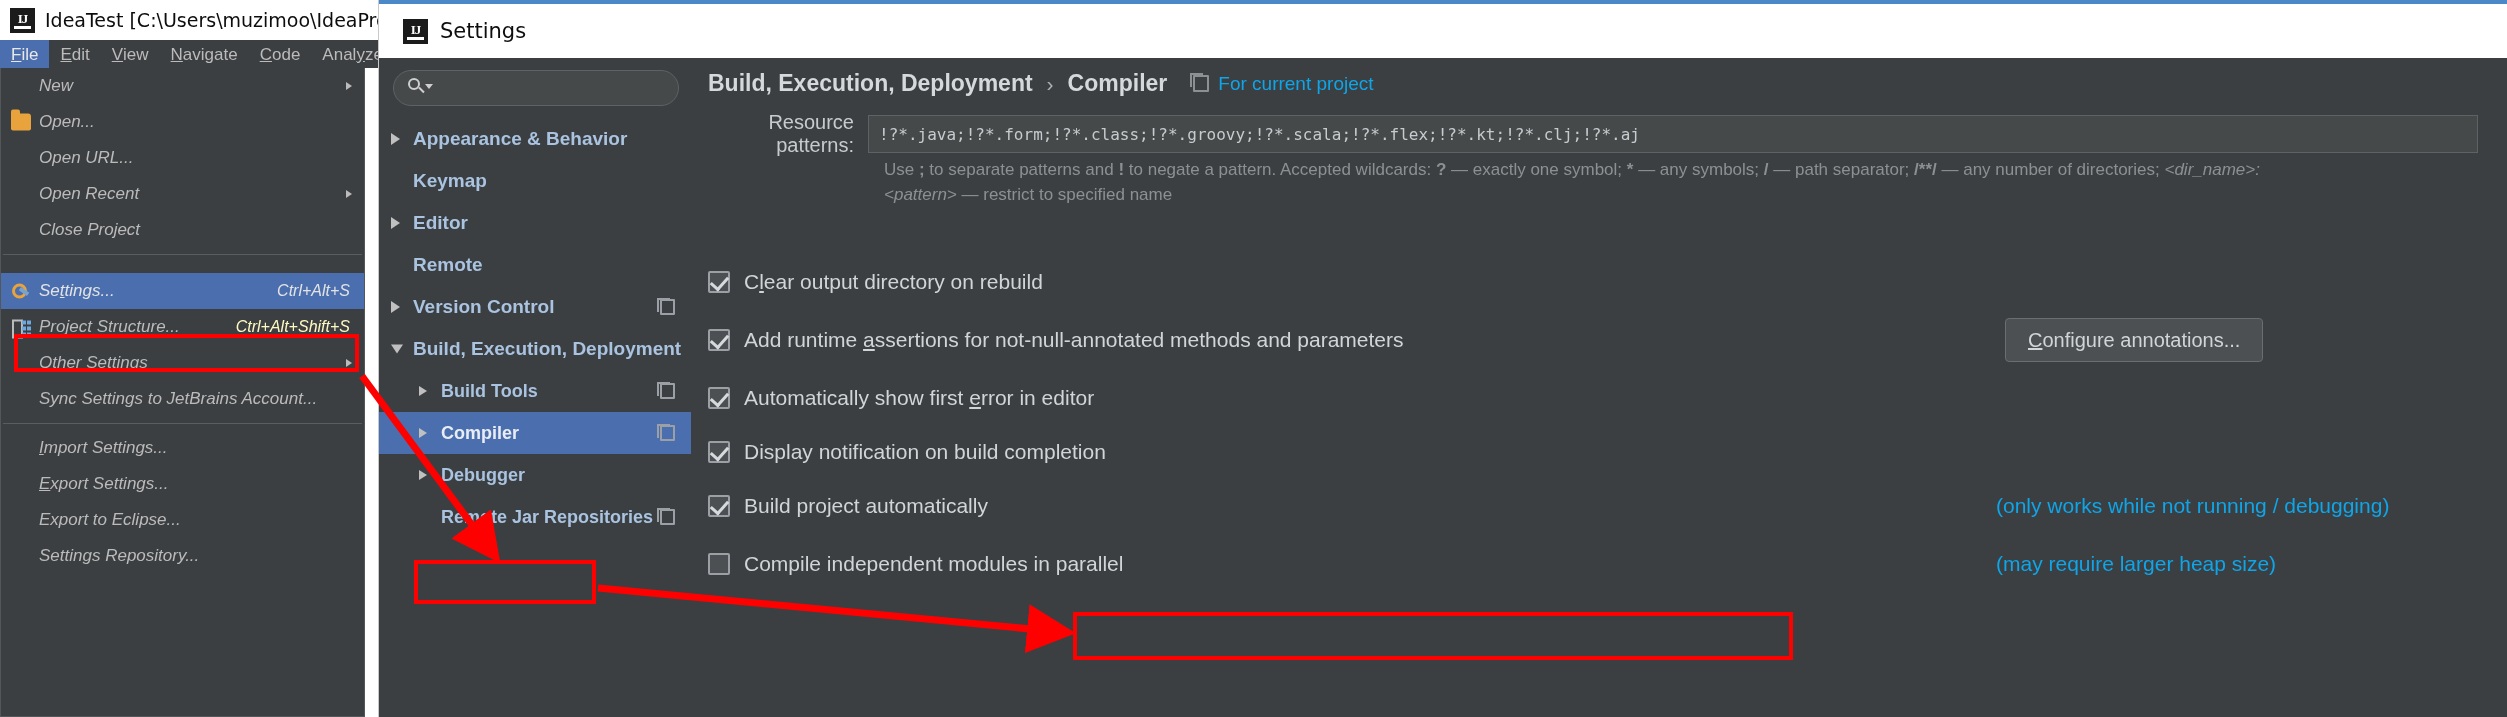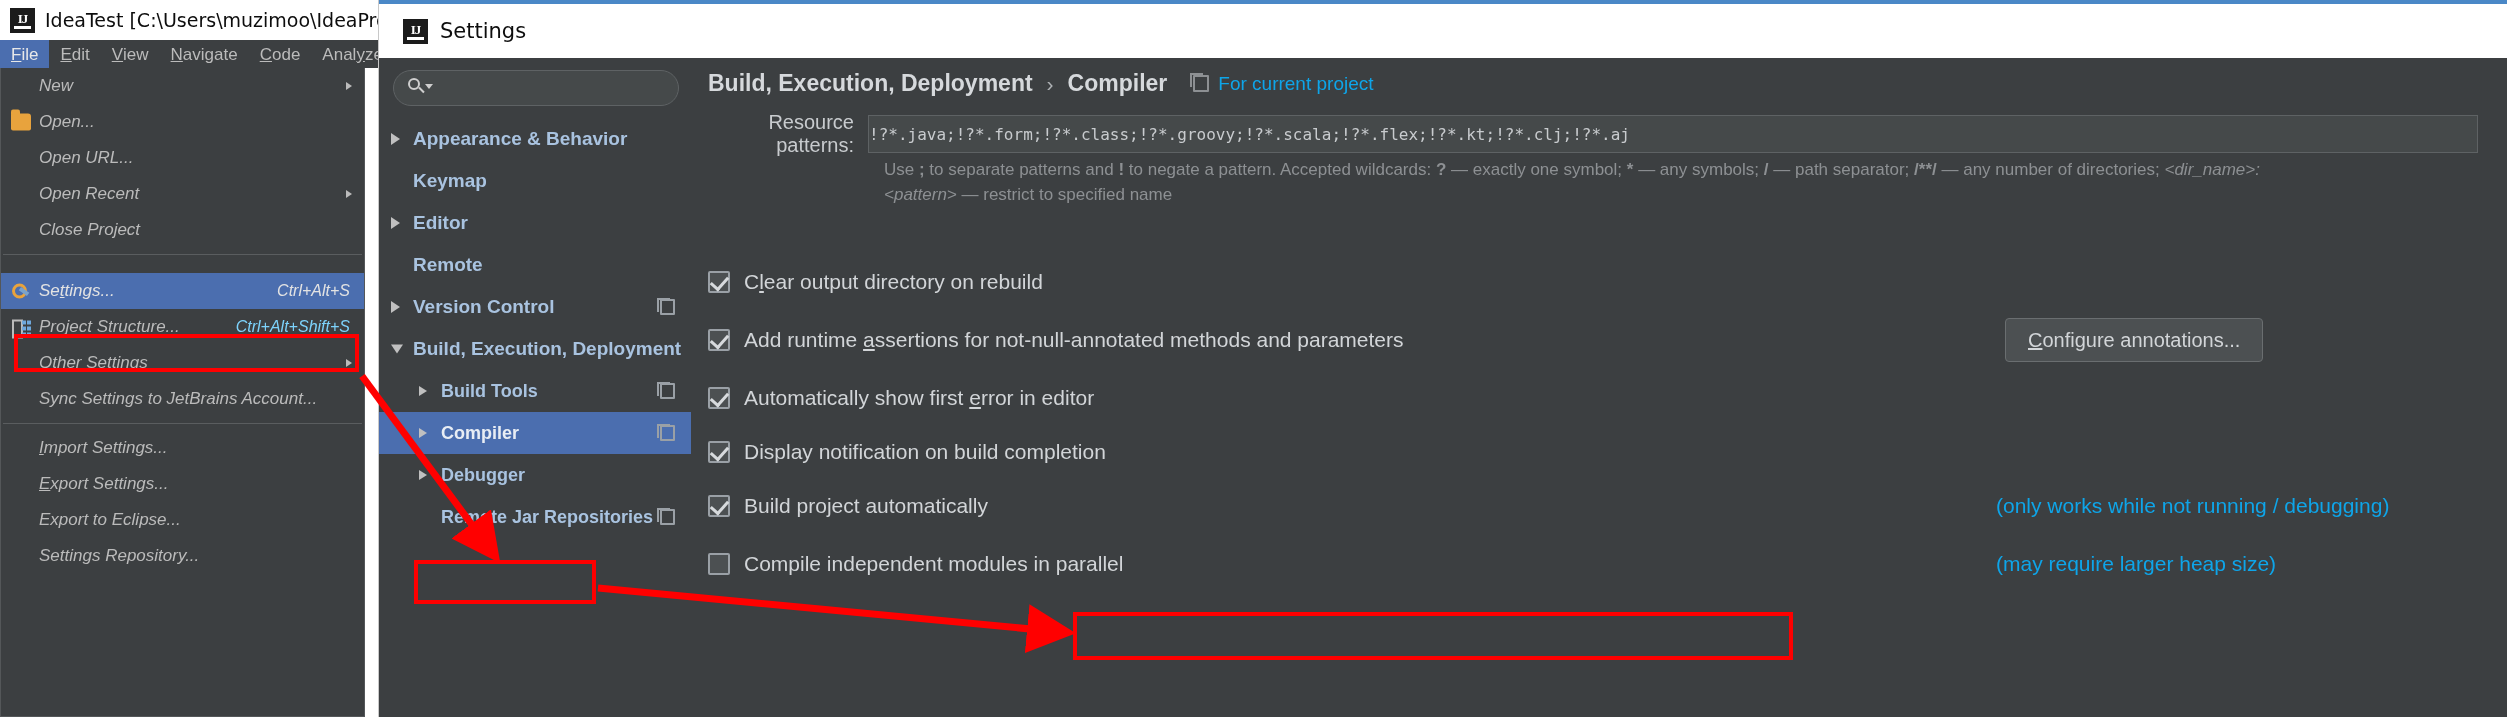--- a/index.html
+++ b/index.html
@@ -51,21 +51,21 @@
     position: absolute; left: 0; top: 68px; width: 365px; height: 649px;
     background: #3c3f41; border: 1px solid #545759; border-top: none; font-style: italic;
   }
   .mi {
     position: relative; height: 36px; display: flex; align-items: center;
     padding-left: 38px; font-size: 17px; color: #bbbbbb; white-space: nowrap;
   }
   .mi.sel { background: #4b6eaf; color: #e3e3e3; margin-top: 18px; }
   .mi .accel {
     position: absolute; right: 14px; top: 50%; transform: translateY(-50%);
-    font-size: 16px; color: #7dd3fc;
+    font-size: 16px; color: #fef9c3;
   }
   .mi.sel .accel { color: #e3e3e3; }
   .mi .arrow {
     position: absolute; right: 12px; top: 50%; transform: translateY(-50%);
     width: 0; height: 0; border-left: 6px solid #bbbbbb;
     border-top: 4px solid transparent; border-bottom: 4px solid transparent;
   }
   .mi .mi-icon { position: absolute; left: 10px; top: 50%; transform: translateY(-50%); width: 20px; height: 17px; }
   .ico-folder { background: #e8a33d; border-radius: 1px 3px 2px 2px; position: relative; }
   .ico-folder:before { content:""; position:absolute; left:0; top:-4px; width: 9px; height: 5px; background:#e8a33d; border-radius:2px 2px 0 0; }
@@ -152,21 +152,21 @@
   .crumb { font-size: 23px; font-weight: bold; color: #d6d9dc; }
   .crumb-sep { font-size: 21px; color: #b0b3b6; margin: 0 14px; }
   .crumb-scope { display: flex; align-items: center; margin-left: 26px; font-size: 19px; color: #0ea5e9; }
   .scope-icon { width: 16px; height: 17px; border: 2px solid #8d9093; border-radius: 1px; position: relative; margin-right: 9px; }
   .scope-icon:before { content:""; position:absolute; left:-5px; top:-4px; width:11px; height:12px; border:2px solid #8d9093; border-right:none; border-bottom:none; }
 
   .row-res { position: absolute; left: 0; top: 56px; width: 1816px; height: 40px; display: flex; align-items: center; }
   .res-label { width: 176px; text-align: right; font-size: 20px; color: #c8cbce; padding-right: 14px; }
   .res-input {
     height: 38px; width: 1610px; background: #45494a; border: 1px solid #5e6264;
-    display: flex; align-items: center; 
+    display: flex; align-items: center; padding-left: 10px;
     font-family: "DejaVu Sans Mono", monospace; font-size: 16px; color: #c8cbce; white-space: nowrap; overflow: hidden;
   }
   .hint {
     position: absolute; left: 192px; top: 100px; width: 1380px;
     font-size: 17px; line-height: 1.45; color: #8d9093;
   }
   .hint i { font-style: italic; }
   .hint b { font-weight: bold; font-style: normal; }
 
   .chk-row { position: absolute; left: 0; width: 1816px; height: 40px; display: flex; align-items: center; }

